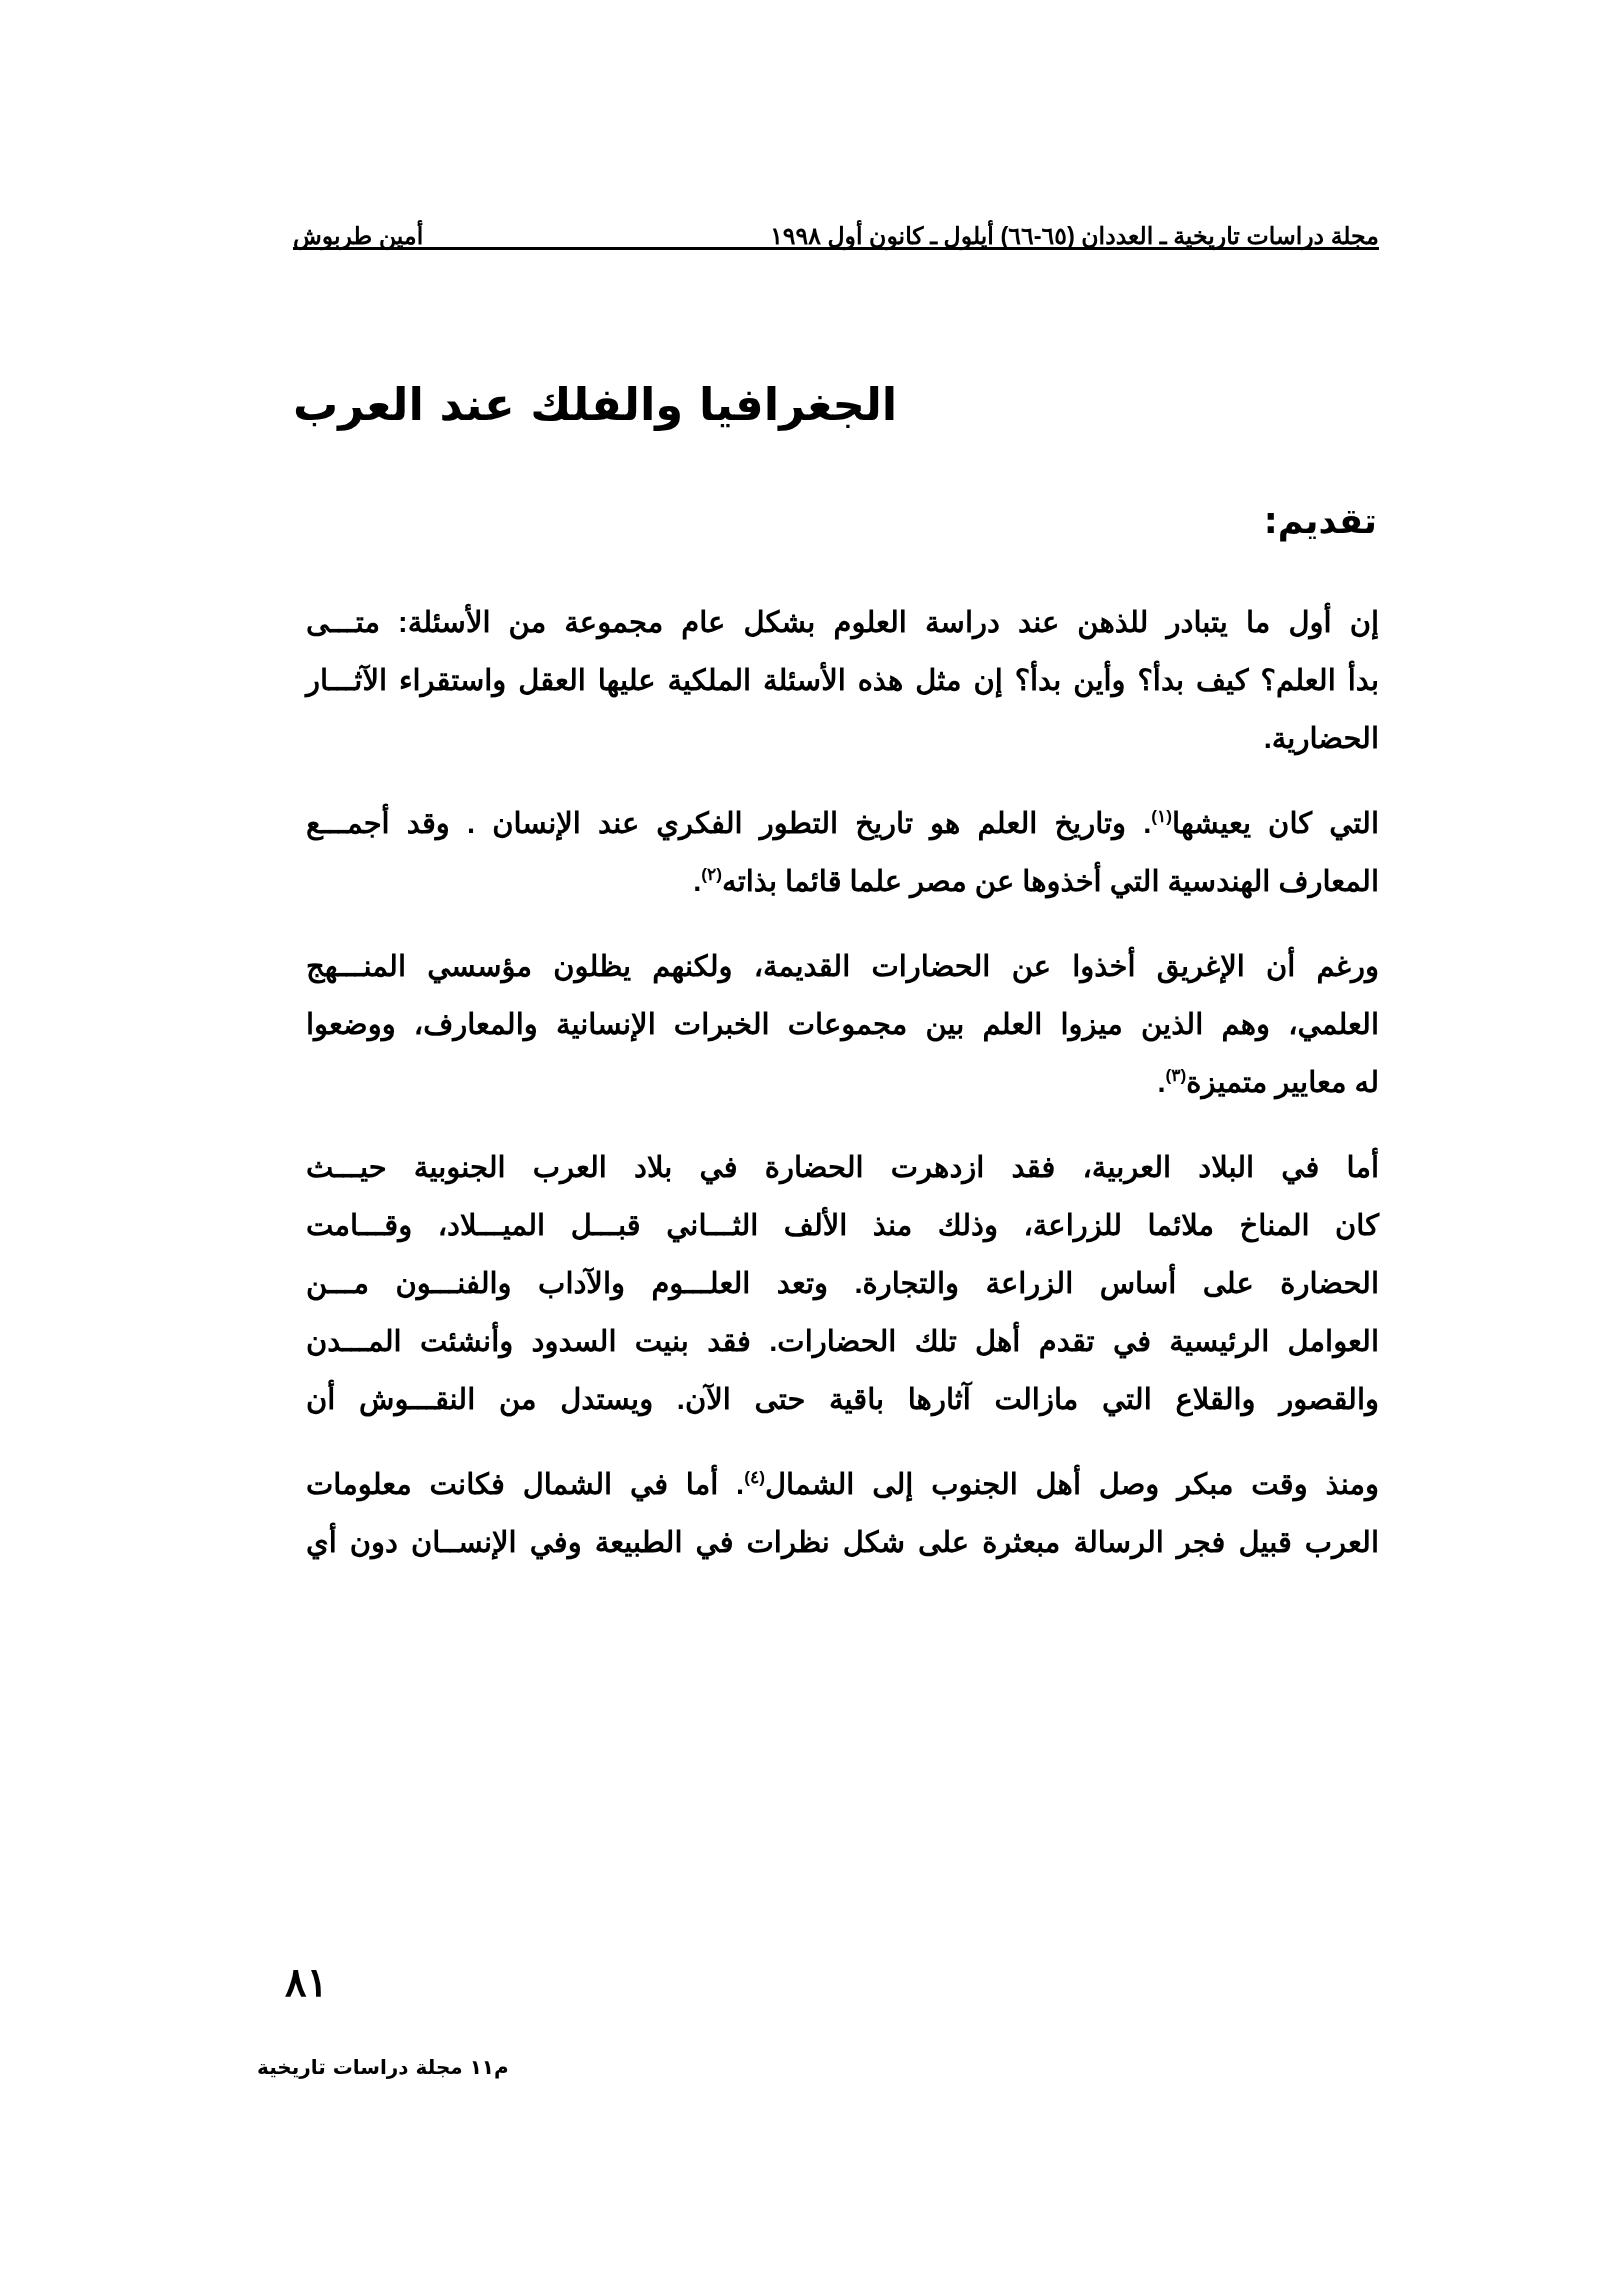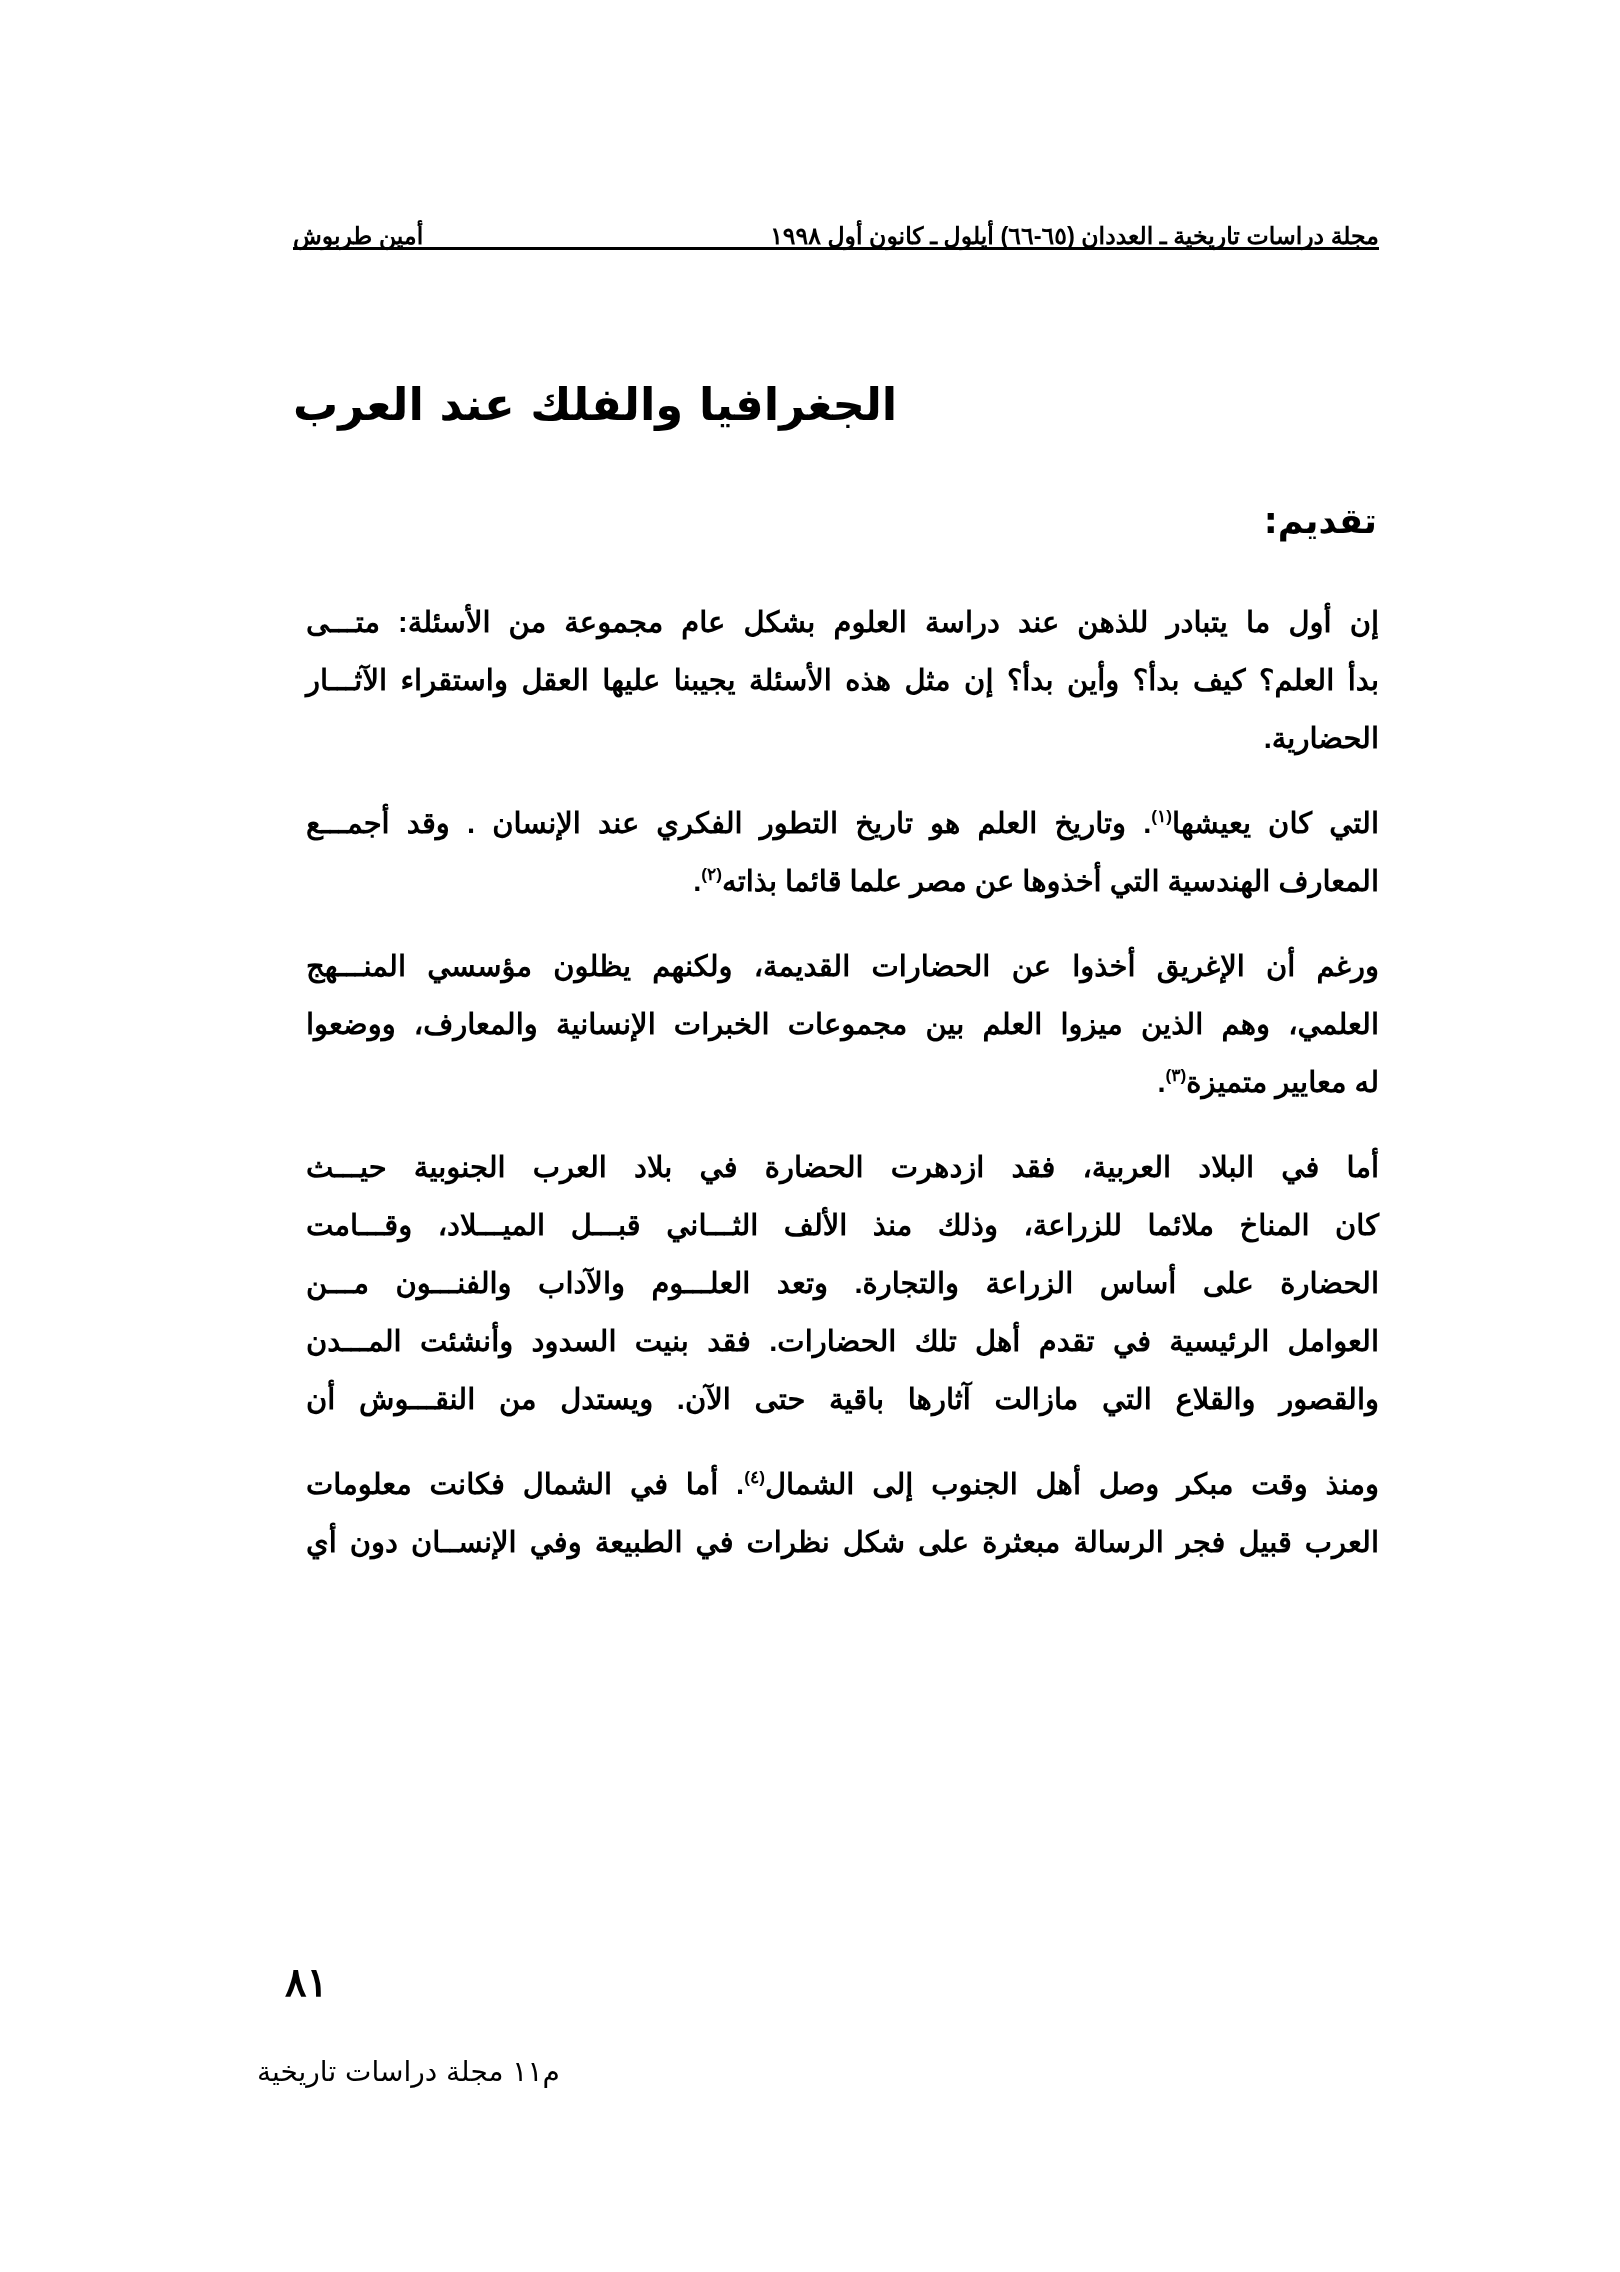--- a/index.html
+++ b/index.html
@@ -112,22 +112,22 @@
       font-family: "Liberation Sans", sans-serif;
       font-weight: bold;
       font-size: 40px;
       direction: rtl;
     }
     .signature-mark {
       position: absolute;
       top: 2055px;
       left: 257px;
       font-family: "DejaVu Sans", sans-serif;
-      font-weight: normal;
-      font-size: 28px;
+      font-weight: bold;
+      font-size: 20px;
       direction: rtl;
       white-space: nowrap;
     }
   </style>
 </head>
 <body>
 
 <div class="page">
 
   <div class="running-header">
@@ -137,21 +137,21 @@
   <div class="header-rule"></div>
 
   <div class="article-title">الجغرافيا والفلك عند العرب</div>
 
   <div class="section-heading">تقديم:</div>
 
   <div class="body-text">
 
     <p class="para">
       <span class="line">إن أول ما يتبادر للذهن عند دراسة العلوم بشكل عام مجموعة من الأسئلة: متـــى</span>
-      <span class="line">بدأ العلم؟ كيف بدأ؟ وأين بدأ؟ إن مثل هذه الأسئلة يجيبنا عليها العقل واستقراء الآثـــار</span>
+      <span class="line">بدأ العلم؟ كيف بدأ؟ وأين بدأ؟ إن مثل هذه الأسئلة الملكية عليها العقل واستقراء الآثـــار</span>
       <span class="line last">الحضارية.</span>
     </p>
 
     <p class="para">
       <span class="line"><span>التي كان يعيشها</span><sup class="fn-ref">(١)</sup><span>. وتاريخ العلم هو تاريخ التطور الفكري عند الإنسان . وقد أجمـــع</span></span>
       <span class="line last"><span>المعارف الهندسية التي أخذوها عن مصر علما قائما بذاته</span><sup class="fn-ref">(٢)</sup><span>.</span></span>
     </p>
 
     <p class="para">
       <span class="line">ورغم أن الإغريق أخذوا عن الحضارات القديمة، ولكنهم يظلون مؤسسي المنـــهج</span>

